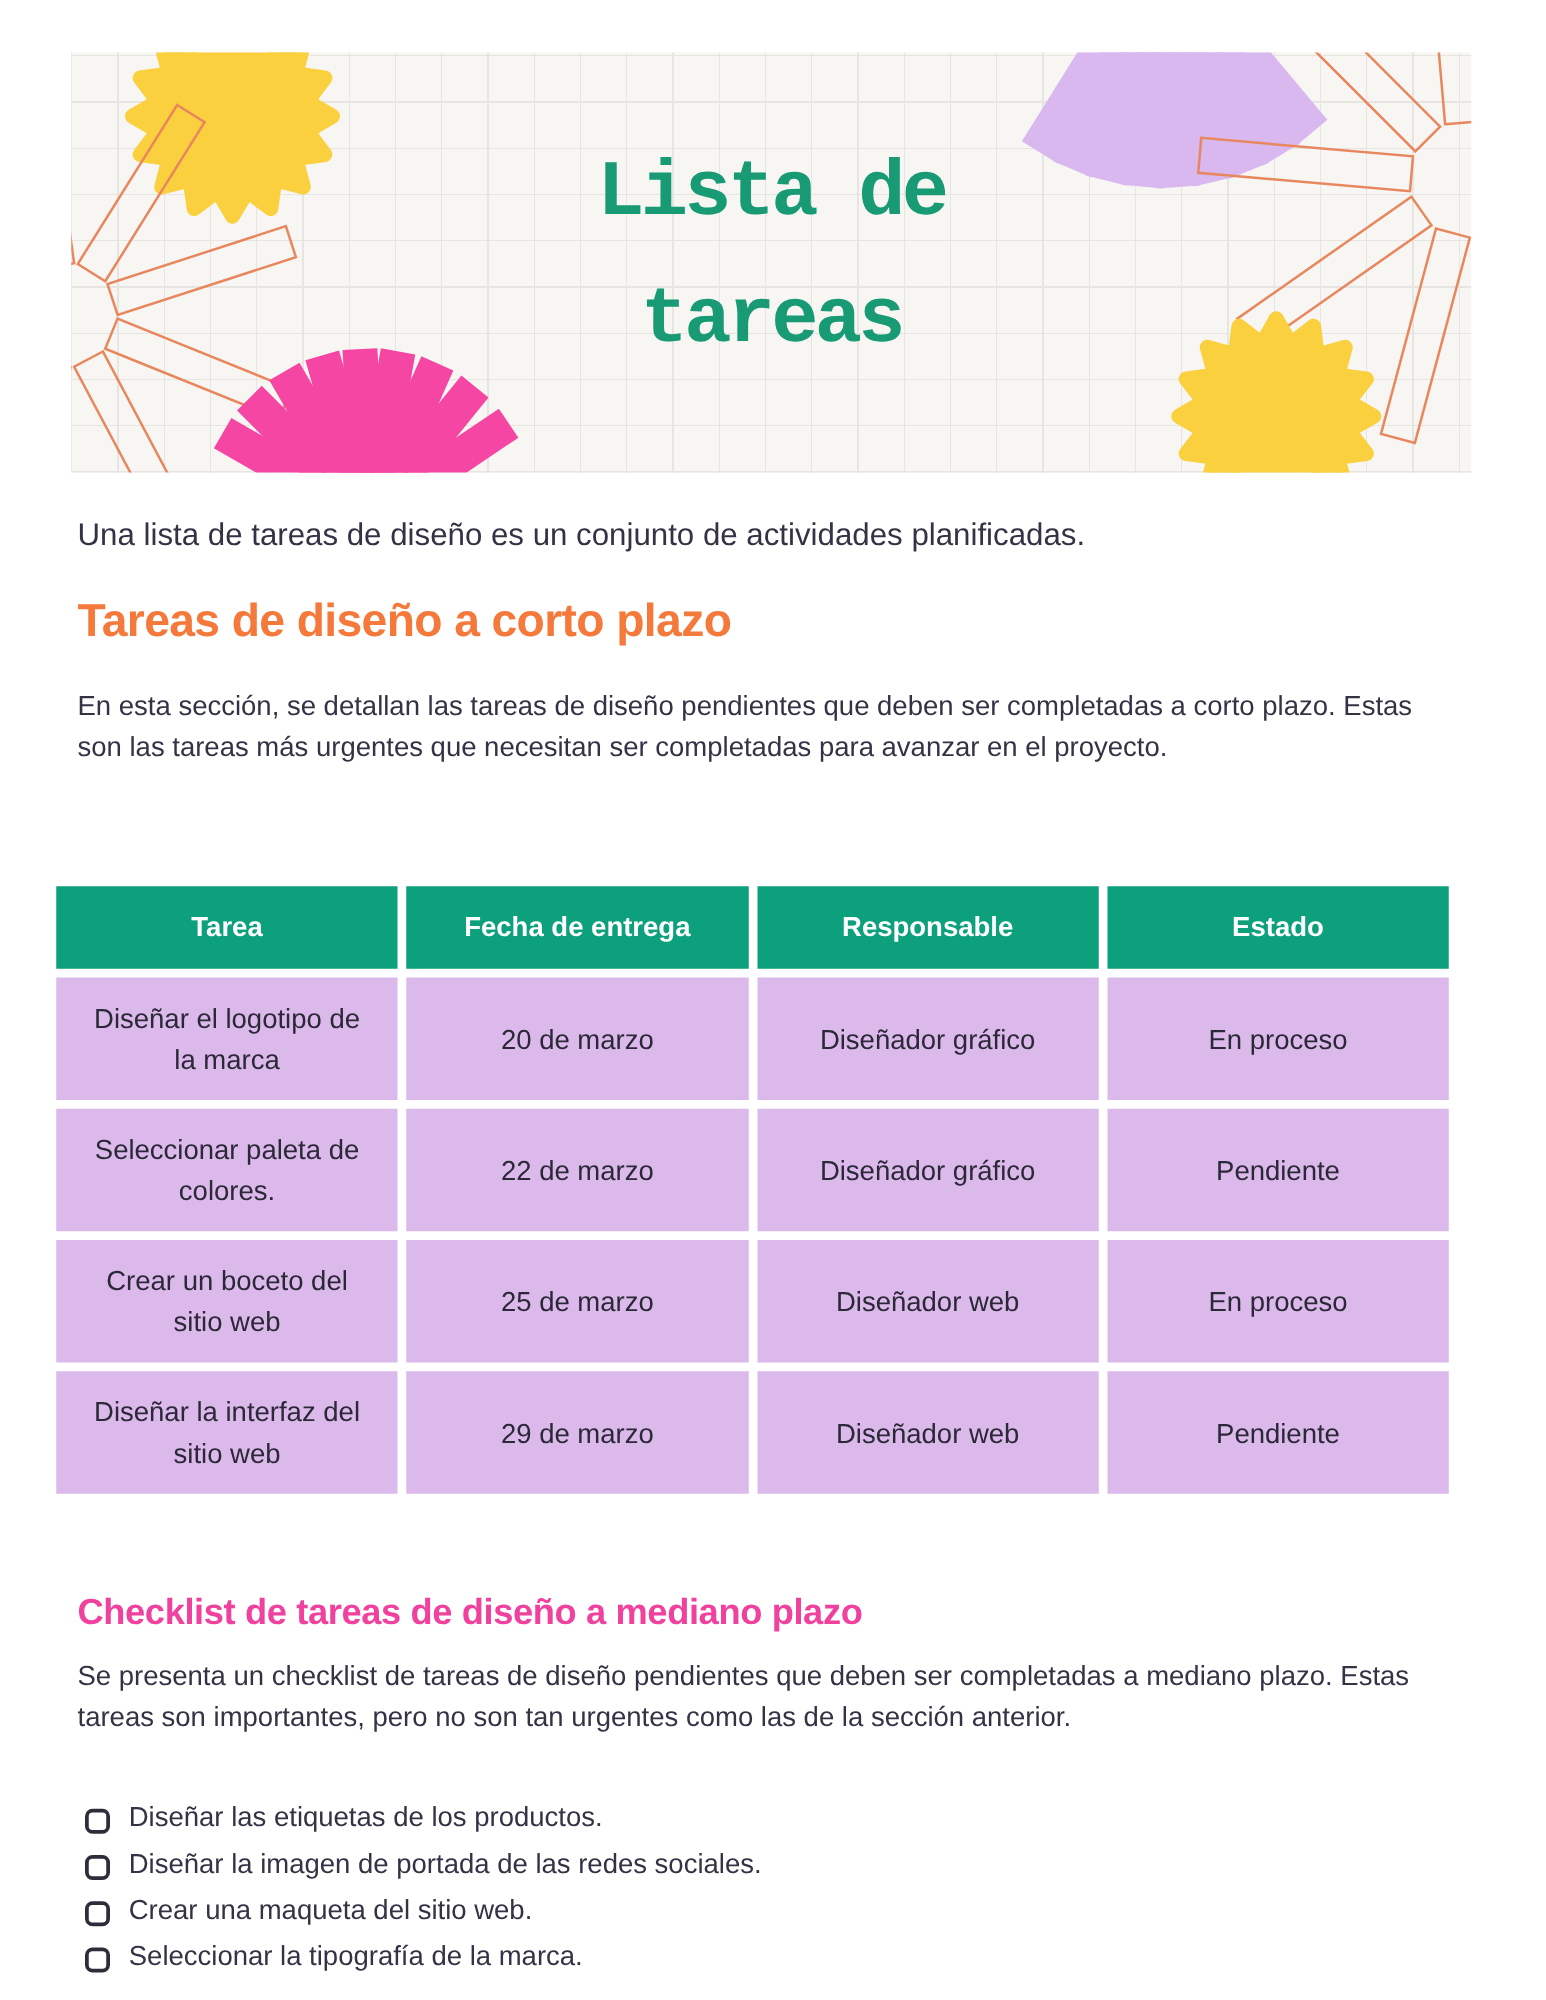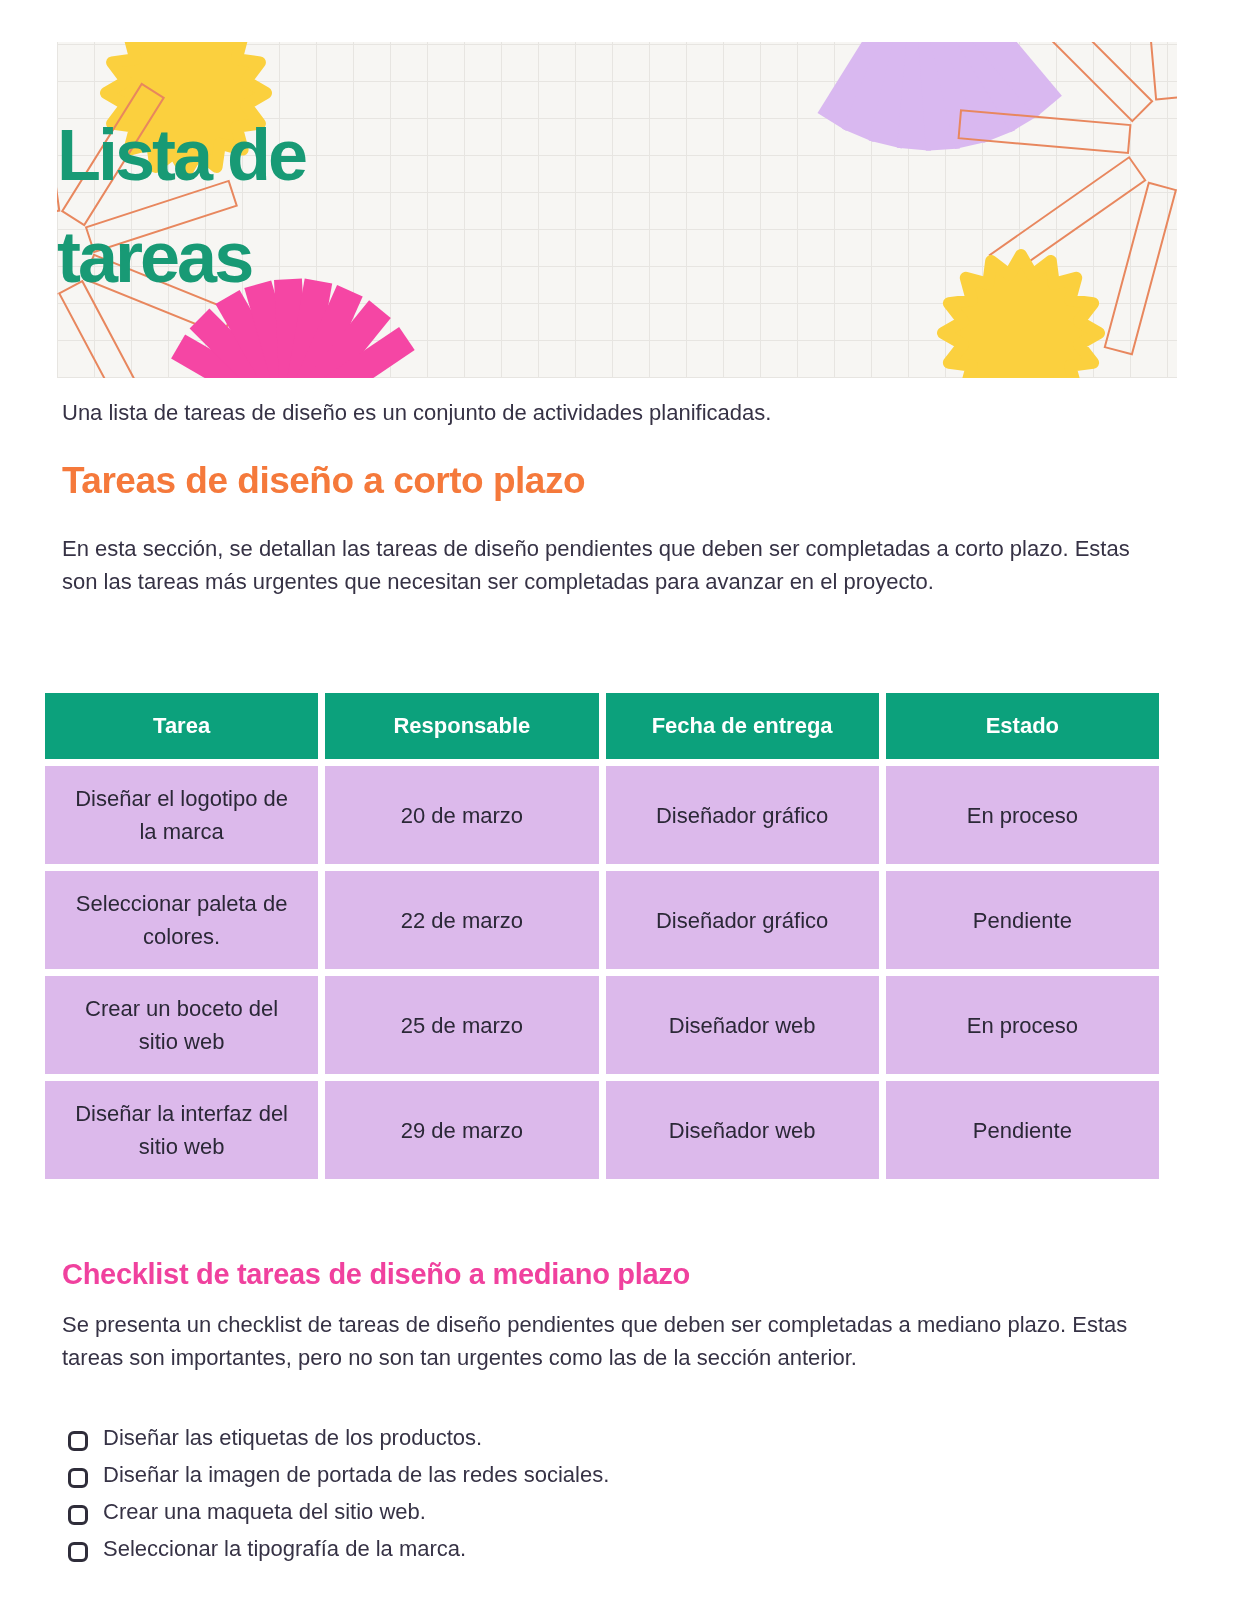--- a/index.html
+++ b/index.html
@@ -23,28 +23,29 @@
   .shape { position:absolute; pointer-events:none; }
   #sun1     { left:29px;   top:-49px;  width:200px; height:200px; }
   #sun2     { left:864px;  top:191px;  width:200px; height:200px; }
   #fanPink  { left:28px;   top:162px;  width:420px; height:420px; }
   #fanPurple{ left:613px;  top:-337px; width:520px; height:520px; }
   #pinL     { left:-225px; top:-10px;  width:440px; height:440px; }
   #pinR     { left:887px;  top:-129px; width:460px; height:460px; }
   .banner h1 {
     position:relative; z-index:2;
     padding-top:62px;
-    font-family:Liberation Sans, sans-serif;
+    text-align:center;
+    font-family:Liberation Mono, monospace;
     font-weight:bold;
-    font-size:72px; line-height:102px; letter-spacing:-3px;
+    font-size:63px; line-height:102px; letter-spacing:-3px;
     color:#189a75;
   }
   .banner h1 span { display:block; }
   
-  .intro { margin:18px 62px 0; font-size:22px; line-height:33px; }
+  .intro { margin:34px 62px 0; font-size:25px; line-height:33px; }
   .h-orange {
     margin:30px 62px 0;
     font-size:37px; line-height:43px; font-weight:bold;
     color:#f5793b; letter-spacing:-0.5px;
   }
   .desc { margin:30px 62px 0; font-size:22px; line-height:33px; max-width:1105px; }
   .h-pink {
     margin:78px 62px 0;
     font-size:29px; line-height:34px; font-weight:bold;
     color:#f0419e; letter-spacing:-0.3px;
@@ -150,22 +151,22 @@
     </h1>
   </header>
 
   <p class="intro">Una lista de tareas de diseño es un conjunto de actividades planificadas.</p>
 
   <h2 class="h-orange">Tareas de diseño a corto plazo</h2>
   <p class="desc">En esta sección, se detallan las tareas de diseño pendientes que deben ser completadas a corto plazo. Estas son las tareas más urgentes que necesitan ser completadas para avanzar en el proyecto.</p>
 
   <div class="task-table">
     <div class="th">Tarea</div>
+    <div class="th">Fecha de entrega</div>
     <div class="th">Responsable</div>
-    <div class="th">Fecha de entrega</div>
     <div class="th">Estado</div>
 
     <div class="td">Diseñar el logotipo de la marca</div>
     <div class="td">20 de marzo</div>
     <div class="td">Diseñador gráfico</div>
     <div class="td">En proceso</div>
 
     <div class="td">Seleccionar paleta de colores.</div>
     <div class="td">22 de marzo</div>
     <div class="td">Diseñador gráfico</div>

